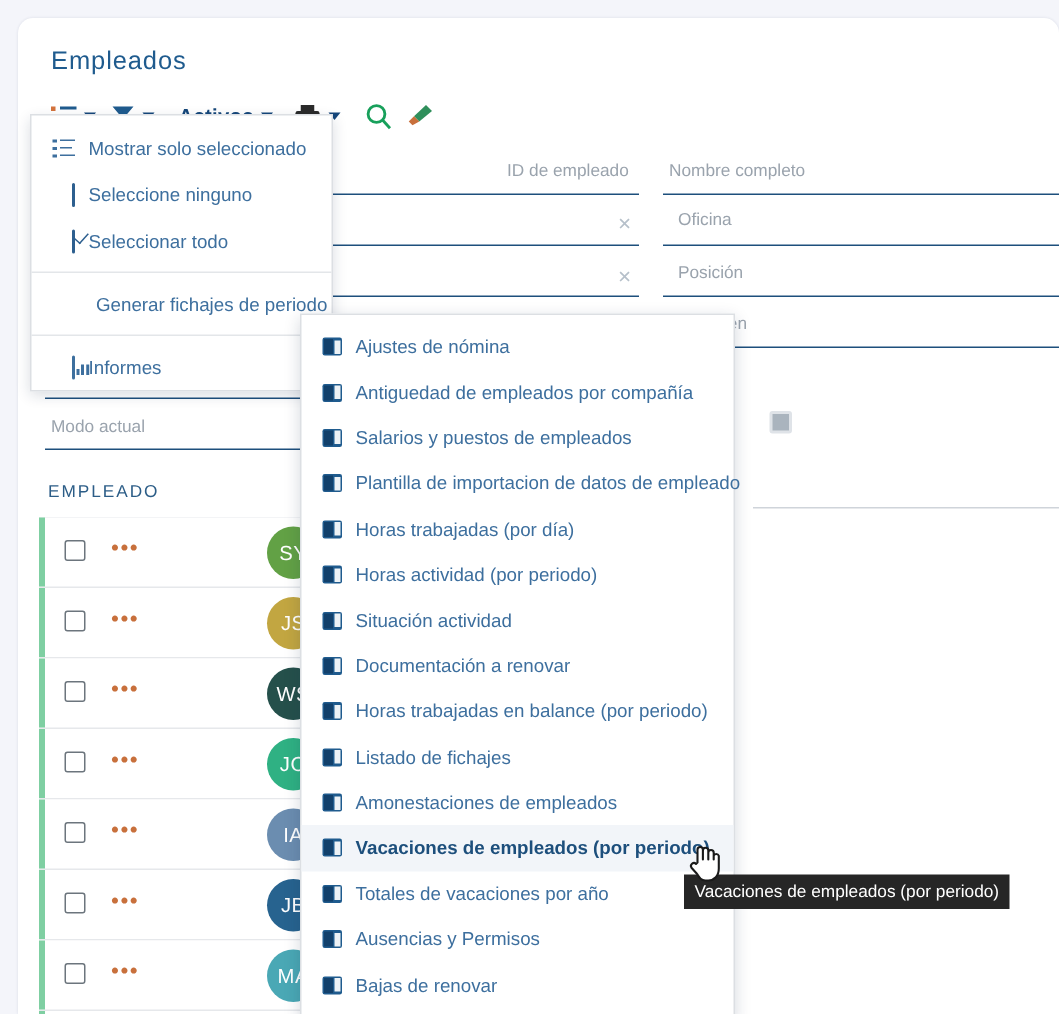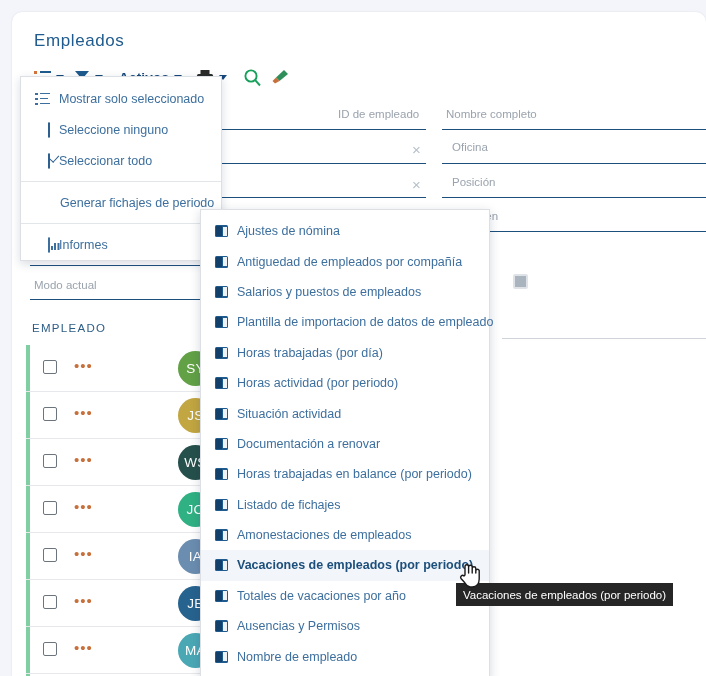--- a/index.html
+++ b/index.html
@@ -106,21 +106,21 @@
     content:""; position:absolute; left:2px; top:-1px; width:5px; height:8px;
     border:solid #2d5f8f; border-width:0 1.8px 1.8px 0; transform:rotate(42deg);
   }
   .ico-report{
     width:13px;height:12px;background:#ffffff;border:1.4px solid #3d6f9e;border-radius:1px;position:relative;margin-top:1px;
   }
   .ico-report:before{content:"";position:absolute;left:1.5px;bottom:1.5px;width:2px;height:4px;background:#3d6f9e;}
   .ico-report:after{content:"";position:absolute;left:5px;bottom:1.5px;width:2px;height:7px;background:#3d6f9e;
     box-shadow: 3.5px 0 0 #3d6f9e;}
   .submenu-arrow { position:absolute; right:12px; font-size:12px; color:#aab3bc; }
-  .menu-item.plain { padding-left:24px;margin-left:15px; }
+  .menu-item.plain { padding-left:43px; }
 
   
   .submenu {
     position:absolute; left:200px; top:209px; width:290px;
     background:#fff; border:1px solid #dcdfe3; box-shadow:0 3px 10px rgba(20,40,70,.18);
     padding: 6px 0 8px 0; z-index:40;
   }
   .sub-item {
     display:flex; align-items:center; height:30.4px; padding-left:14px;
     font-size:12.5px; color:#3d6f9e; cursor:pointer; white-space:nowrap;
@@ -370,21 +370,21 @@
       <div class="sub-item">
         <span class="xls"></span>
         <span>Totales de vacaciones por año</span>
       </div>
       <div class="sub-item">
         <span class="xls"></span>
         <span>Ausencias y Permisos</span>
       </div>
       <div class="sub-item">
         <span class="xls"></span>
-        <span>Nombre de empleado</span>
+        <span>Bajas de renovar</span>
       </div>
     </div>
 
   <div class="tooltip">Vacaciones de empleados (por periodo)</div>
 
   <svg class="cursor" viewBox="0 0 22 26">
     <path d="M6 13 V4.5 a1.8 1.8 0 0 1 3.6 0 V11 V5 a1.8 1.8 0 0 1 3.6 0 V11 V6.5 a1.8 1.8 0 0 1 3.6 0 V11 V8.5 a1.8 1.8 0 0 1 3.4 0 V17 c0 5-3 8-7 8 h-2 c-3 0-4-2-5.6-4.5 L2 16.5 a2 2 0 0 1 3-2.6 Z" fill="#ffffff" stroke="#1a1a1a" stroke-width="1.4" stroke-linejoin="round"></path>
   </svg>
 
 </div>

